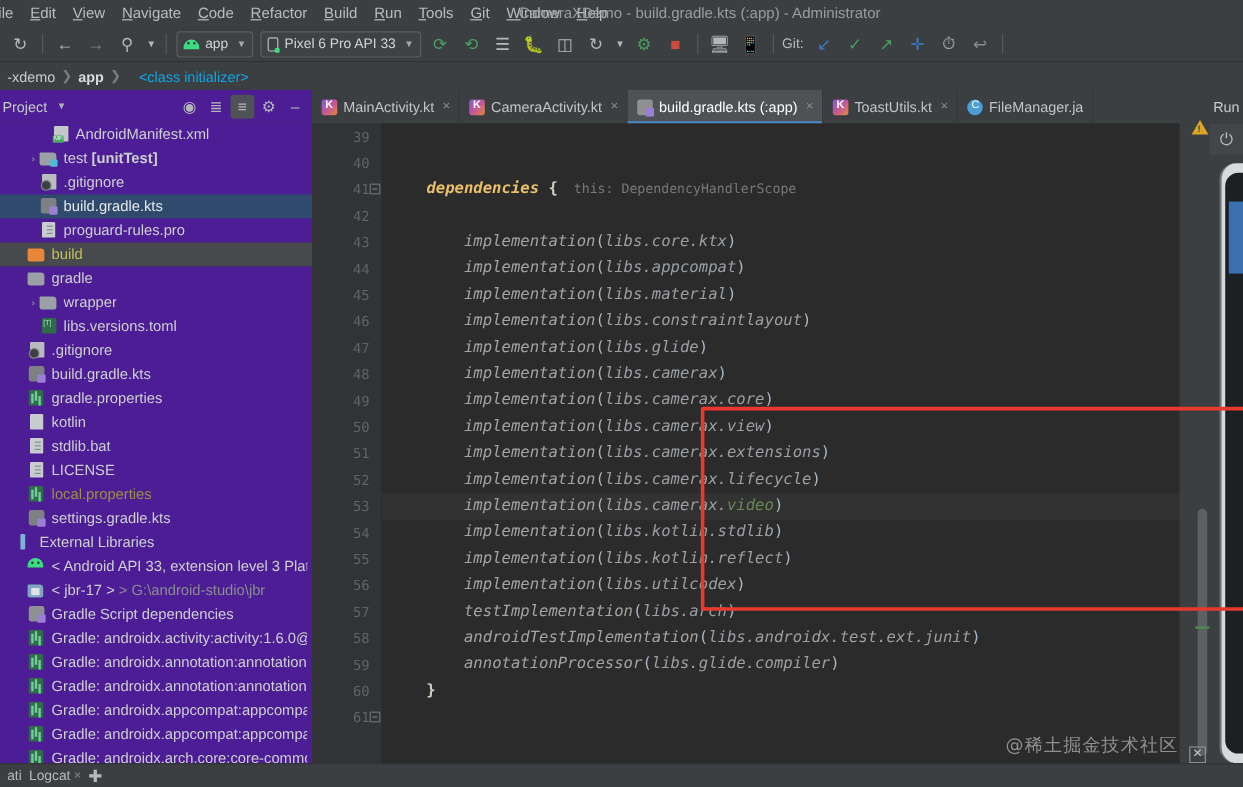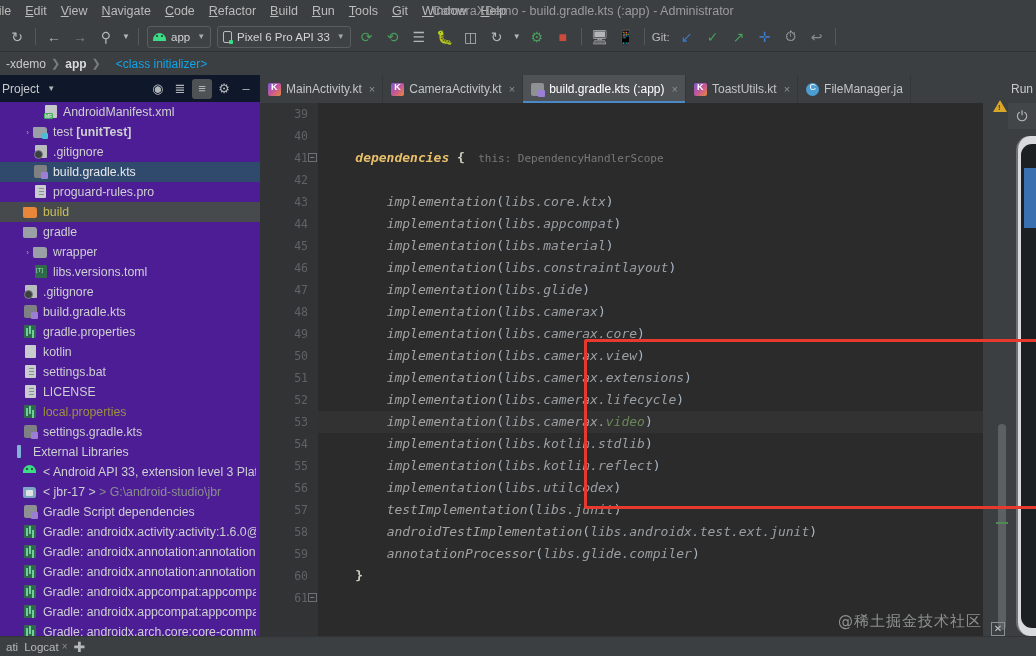--- a/index.html
+++ b/index.html
@@ -72,21 +72,21 @@
     padding-left: 2px;
   }
   .crumb { padding: 0 4px; white-space: nowrap; }
   .crumb.bold { font-weight: bold; color: #d8dadc; }
   .crumb.dim { color: #0ea5e9; padding-left: 14px; }
   .crumb-sep { color: #7a7d7f; font-size: 11px; padding: 0 1px; }
 
   
   .proj-header {
     position: absolute; left: 0; top: 75px; width: 260px; height: 27px;
-    background: #0f172a; display: flex; align-items: center; padding-left: 2px;
+    background: #4c1d95; display: flex; align-items: center; padding-left: 2px;
   }
   .proj-title { font-size: 12px; color: #c8cacc; }
   .proj-caret { font-size: 8px; color: #b0b2b4; margin-left: 8px; }
   .proj-tools { margin-left: auto; display: flex; align-items: center; gap: 2px; padding-right: 4px; }
   .ptool {
     width: 20px; height: 20px; display: flex; align-items: center; justify-content: center;
     color: #b4b7ba; font-size: 13px; border-radius: 3px;
   }
   .ptool.active { background: #4e5254; }
 
@@ -442,21 +442,21 @@
         <span class="ticon">
           <span class="i-bat" style="display: block; position: relative;"></span>
         </span>
         <span class="tlabel">kotlin</span>
       </div>
       <div class="tnode" style="padding-left: 12px;">
         <span class="tarrow"></span>
         <span class="ticon">
           <span class="i-file" style="display: block; position: relative;"></span>
         </span>
-        <span class="tlabel">settings.bat</span>
+        <span class="tlabel">stdlib.bat</span>
       </div>
       <div class="tnode" style="padding-left: 12px;">
         <span class="tarrow"></span>
         <span class="ticon">
           <span class="i-file" style="display: block; position: relative;"></span>
         </span>
         <span class="tlabel">LICENSE</span>
       </div>
       <div class="tnode" style="padding-left: 12px;">
         <span class="tarrow"></span>
@@ -614,21 +614,21 @@
         <div class="cline"><span class="k-p">        </span><span class="k-fn">implementation</span><span class="k-p">(</span><span class="k-id">libs.glide</span><span class="k-p">)</span></div>
         <div class="cline"><span class="k-p">        </span><span class="k-fn">implementation</span><span class="k-p">(</span><span class="k-id">libs.camerax</span><span class="k-p">)</span></div>
         <div class="cline"><span class="k-p">        </span><span class="k-fn">implementation</span><span class="k-p">(</span><span class="k-id">libs.camerax.core</span><span class="k-p">)</span></div>
         <div class="cline"><span class="k-p">        </span><span class="k-fn">implementation</span><span class="k-p">(</span><span class="k-id">libs.camerax.view</span><span class="k-p">)</span></div>
         <div class="cline"><span class="k-p">        </span><span class="k-fn">implementation</span><span class="k-p">(</span><span class="k-id">libs.camerax.extensions</span><span class="k-p">)</span></div>
         <div class="cline"><span class="k-p">        </span><span class="k-fn">implementation</span><span class="k-p">(</span><span class="k-id">libs.camerax.lifecycle</span><span class="k-p">)</span></div>
         <div class="cline cur"><span class="k-p">        </span><span class="k-fn">implementation</span><span class="k-p">(</span><span class="k-id">libs.camerax.</span><span class="k-green">video</span><span class="k-p">)</span></div>
         <div class="cline"><span class="k-p">        </span><span class="k-fn">implementation</span><span class="k-p">(</span><span class="k-id">libs.kotlin.stdlib</span><span class="k-p">)</span></div>
         <div class="cline"><span class="k-p">        </span><span class="k-fn">implementation</span><span class="k-p">(</span><span class="k-id">libs.kotlin.reflect</span><span class="k-p">)</span></div>
         <div class="cline"><span class="k-p">        </span><span class="k-fn">implementation</span><span class="k-p">(</span><span class="k-id">libs.utilcodex</span><span class="k-p">)</span></div>
-        <div class="cline"><span class="k-p">        </span><span class="k-fn">testImplementation</span><span class="k-p">(</span><span class="k-id">libs.junit</span><span class="k-p">)</span></div>
+        <div class="cline"><span class="k-p">        </span><span class="k-fn">testImplementation</span><span class="k-p">(</span><span class="k-id">libs.arch</span><span class="k-p">)</span></div>
         <div class="cline"><span class="k-p">        </span><span class="k-fn">androidTestImplementation</span><span class="k-p">(</span><span class="k-id">libs.androidx.test.ext.junit</span><span class="k-p">)</span></div>
         <div class="cline"><span class="k-p">        </span><span class="k-fn">annotationProcessor</span><span class="k-p">(</span><span class="k-id">libs.glide.compiler</span><span class="k-p">)</span></div>
         <div class="cline"><span class="k-brace">    }</span></div>
       </div>
     <div class="redbox"></div>
   </div>
 
   <div class="ed-right"></div>
   <div class="warn-tri"></div>
   <div class="ed-scroll"></div>

